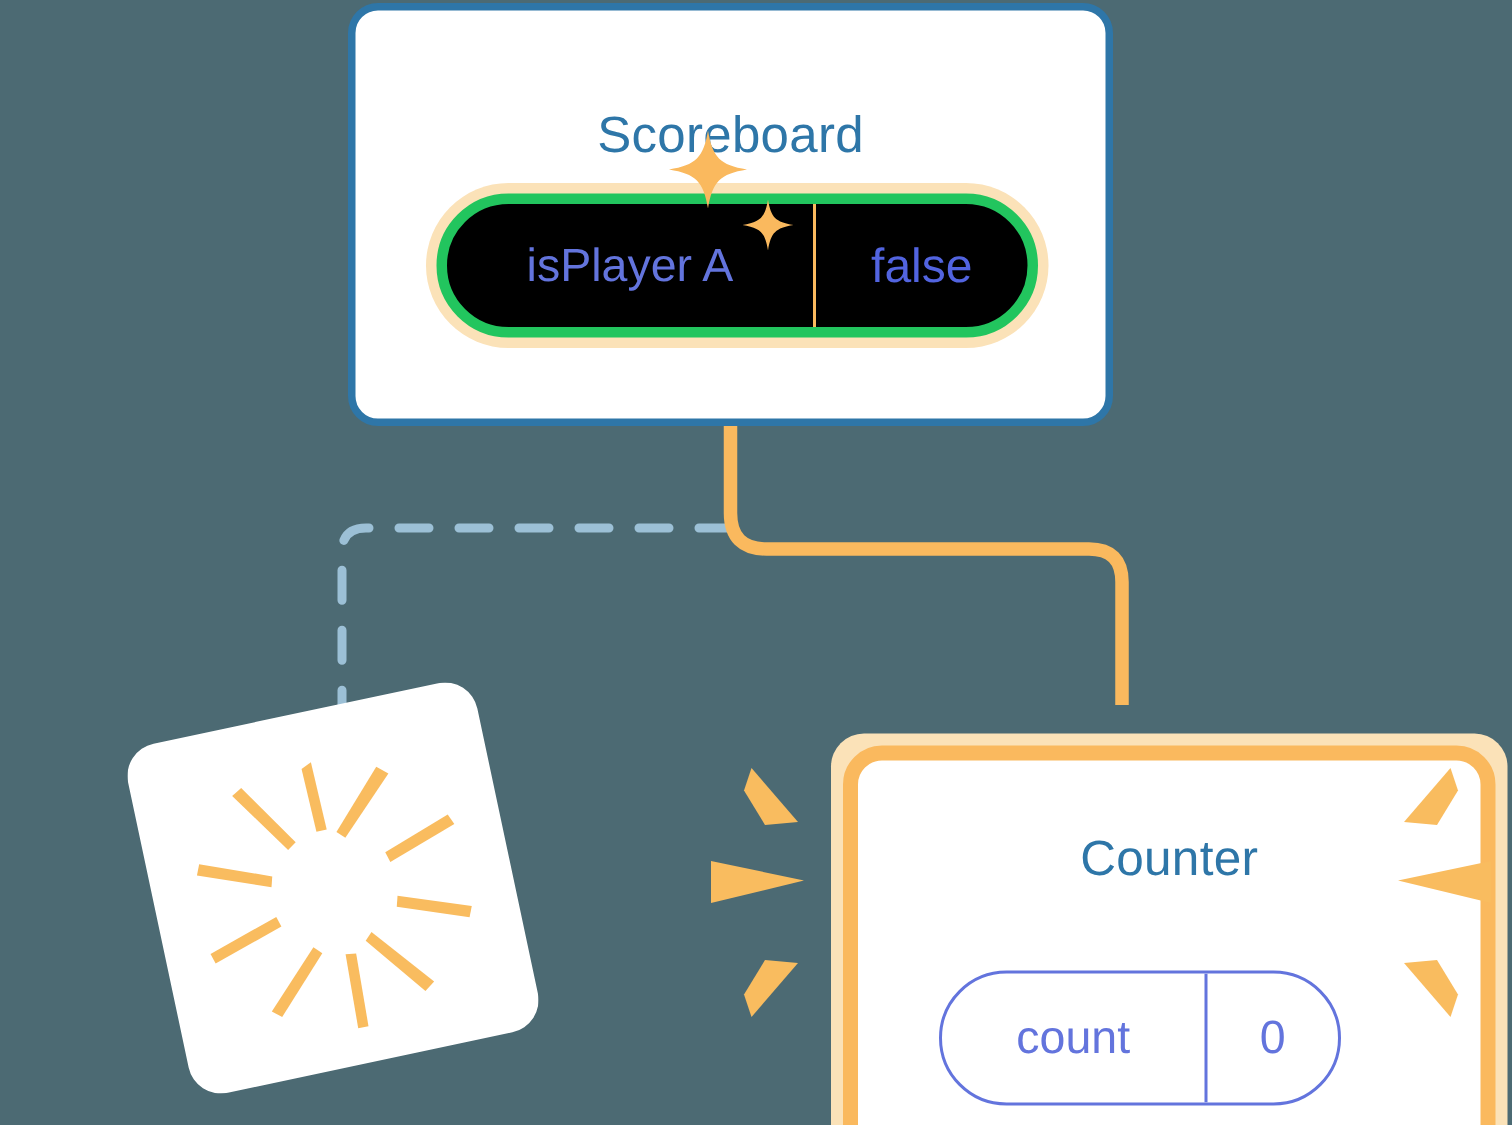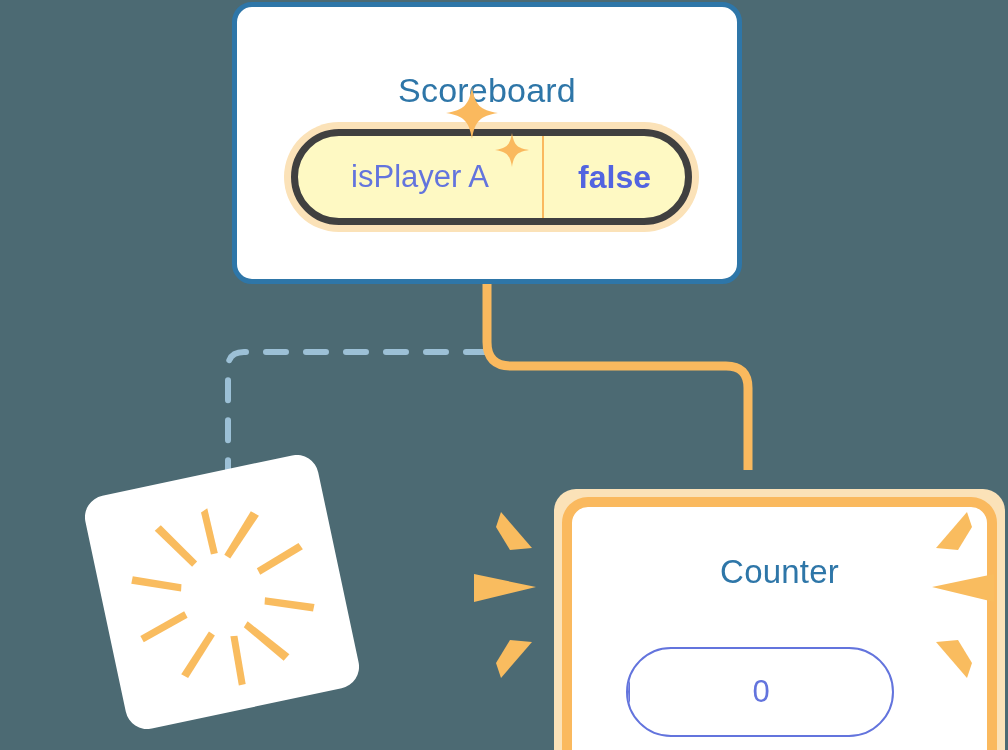--- a/index.html
+++ b/index.html
@@ -70,23 +70,23 @@
     border-radius: 55px;
     background: #fbe2b8;
     box-sizing: border-box;
   }
   .pill-hi {
     position: absolute;
     left: 7px;
     top: 7px;
     width: 401px;
     height: 96px;
-    border: 7px solid #404040;
+    border: 7px solid #22c55e;
     border-radius: 48px;
-    background: #fef9c3;
+    background: #000000;
     box-sizing: border-box;
     display: flex;
     align-items: stretch;
     overflow: hidden;
   }
   .pill-hi .key {
     flex: 0 0 244px;
     display: flex;
     align-items: center;
     justify-content: center;
@@ -99,21 +99,21 @@
     background: #fab95e;
     align-self: stretch;
   }
   .pill-hi .val {
     flex: 1 1 auto;
     display: flex;
     align-items: center;
     justify-content: center;
     color: #5264e0;
     font-size: 32px;
-    font-weight: 700;
+    font-weight: 400;
   }
   
   .sparkles {
     position: absolute;
     left: 440px;
     top: 85px;
     width: 110px;
     height: 110px;
     z-index: 4;
     pointer-events: none;
@@ -263,19 +263,20 @@
       <path d="M 534 84 L 472 97 L 534 112 Z"></path>
       <path d="M 512 173 L 498 150 L 476 152 L 507 188 Z"></path>
     </g>
   </svg>
 
   <div class="counter-card">
     <div class="counter-inner">
       <div class="card-title">Counter</div>
 
       <div class="pill-plain">
+        <div class="key">count</div>
         <div class="divider"></div>
         <div class="val">0</div>
       </div>
     </div>
   </div>
 
 </div>
 
 </body></html>

